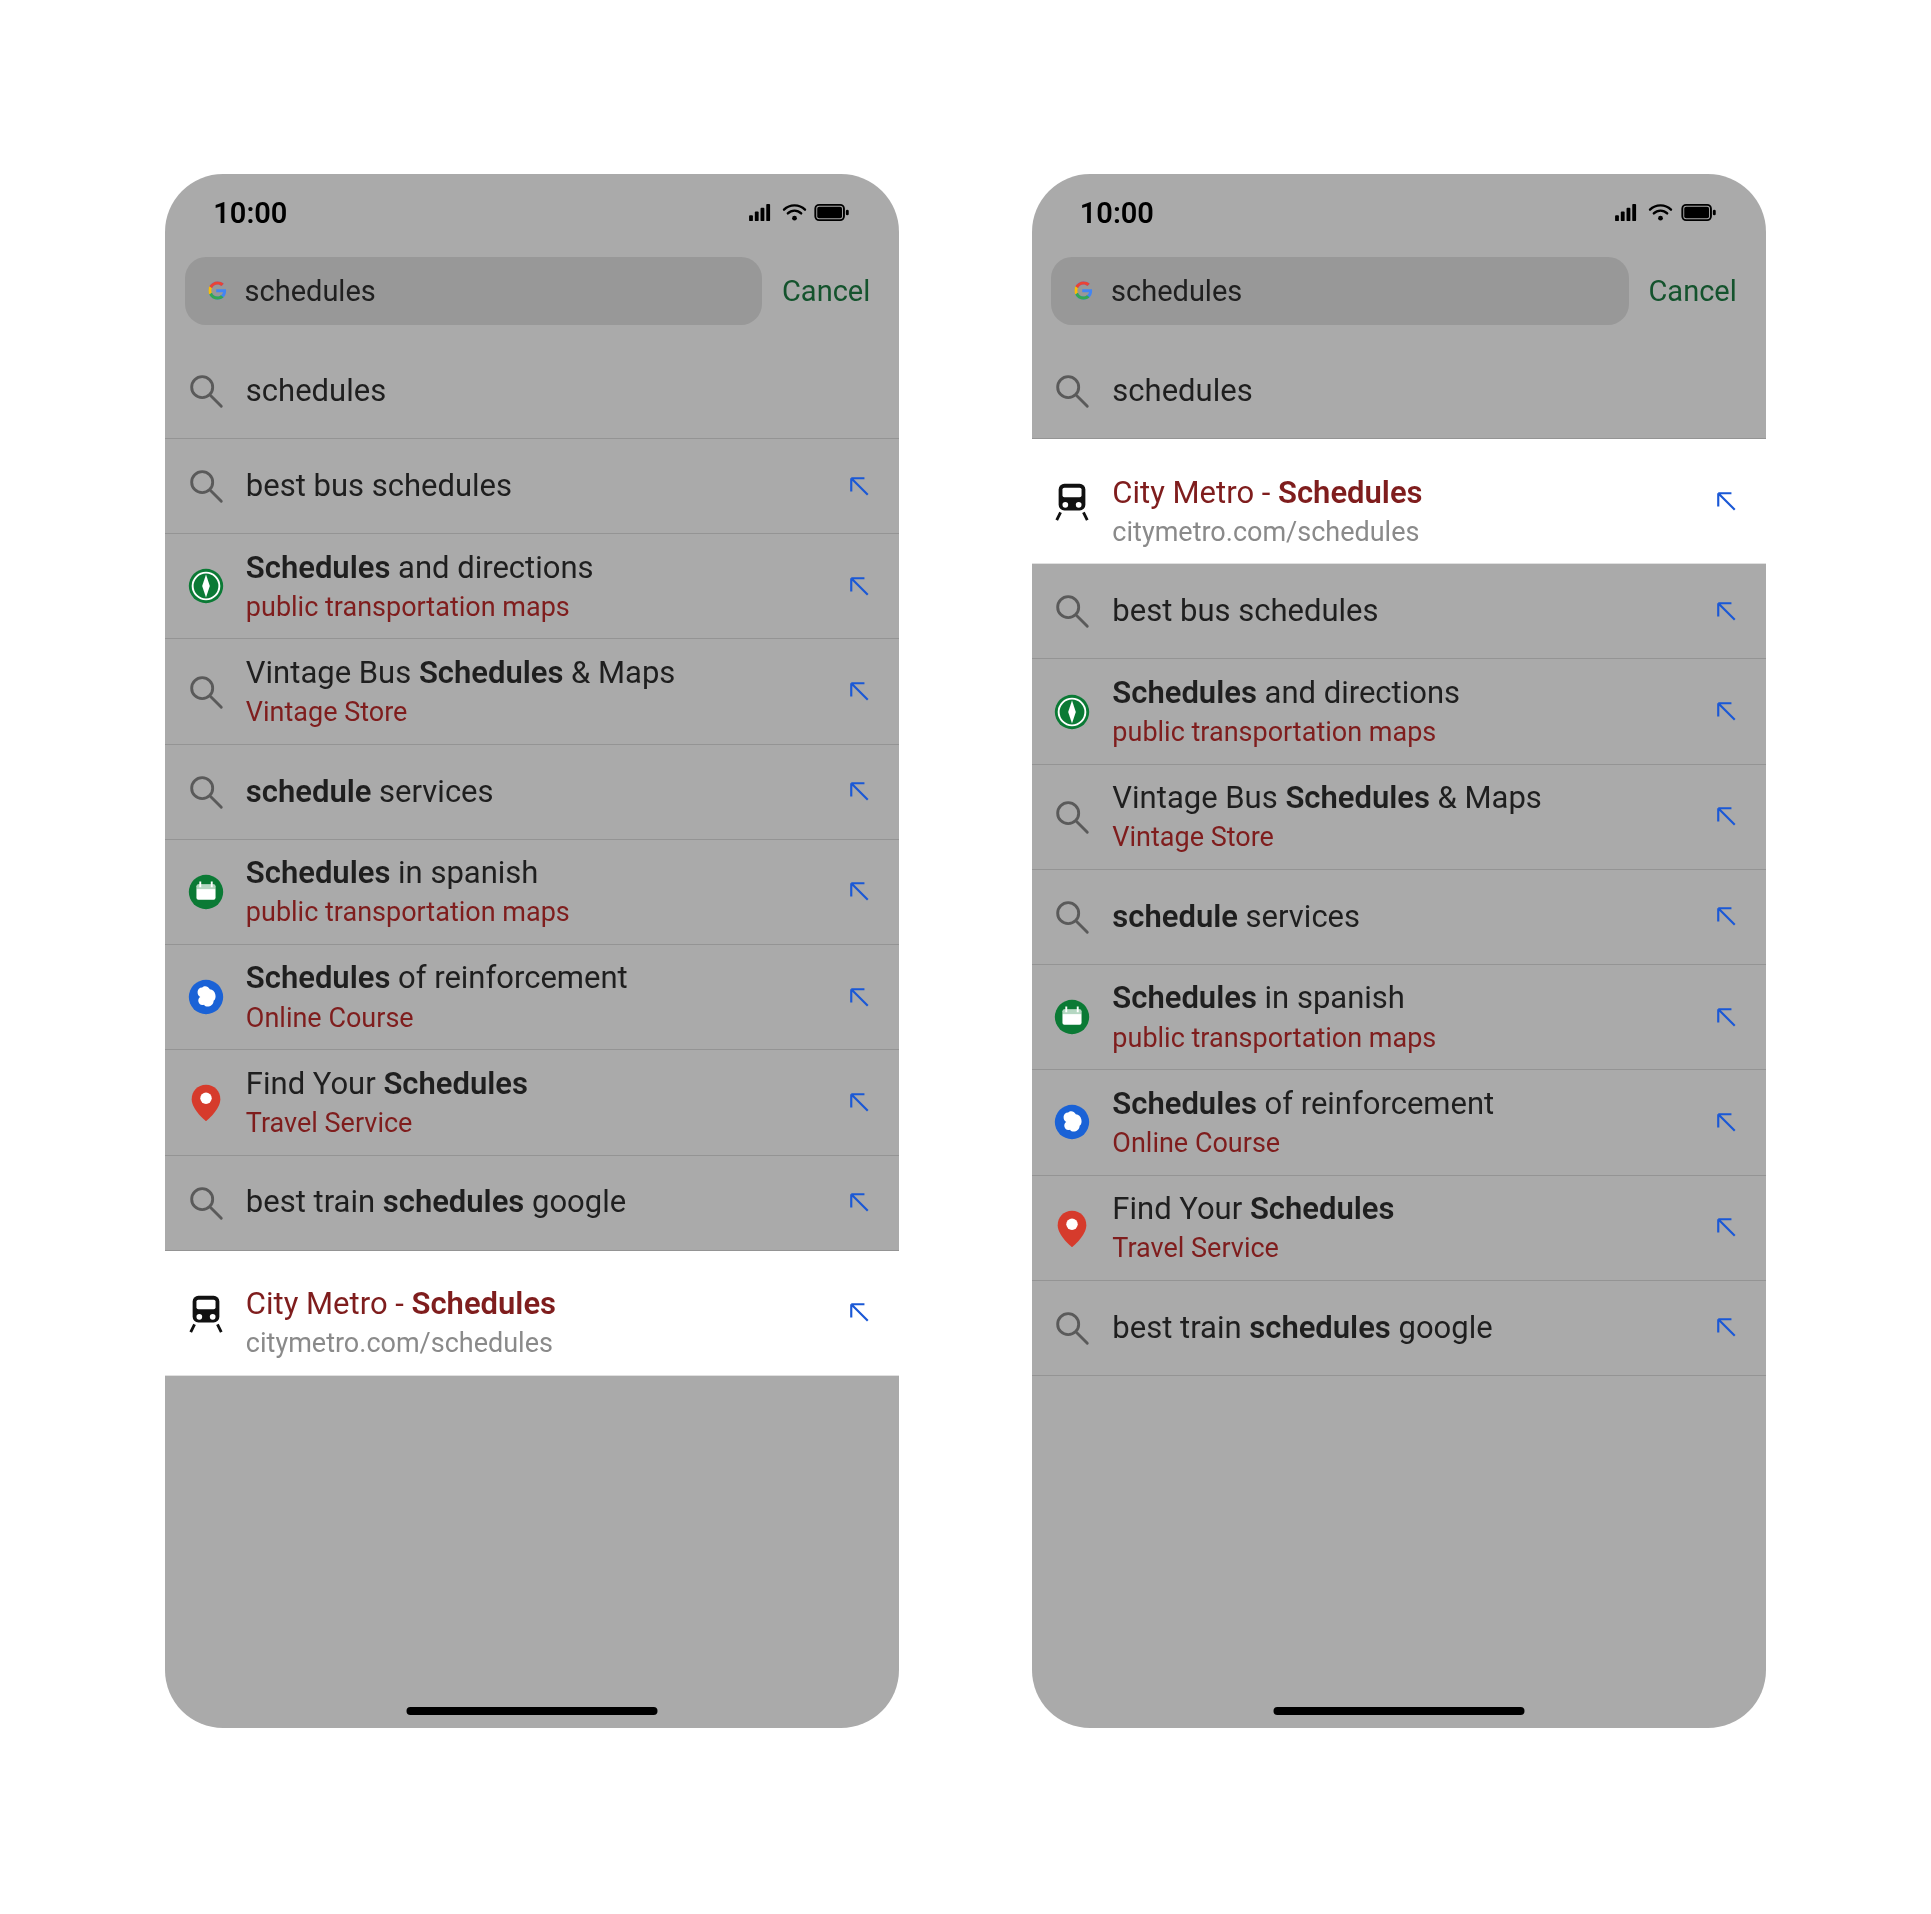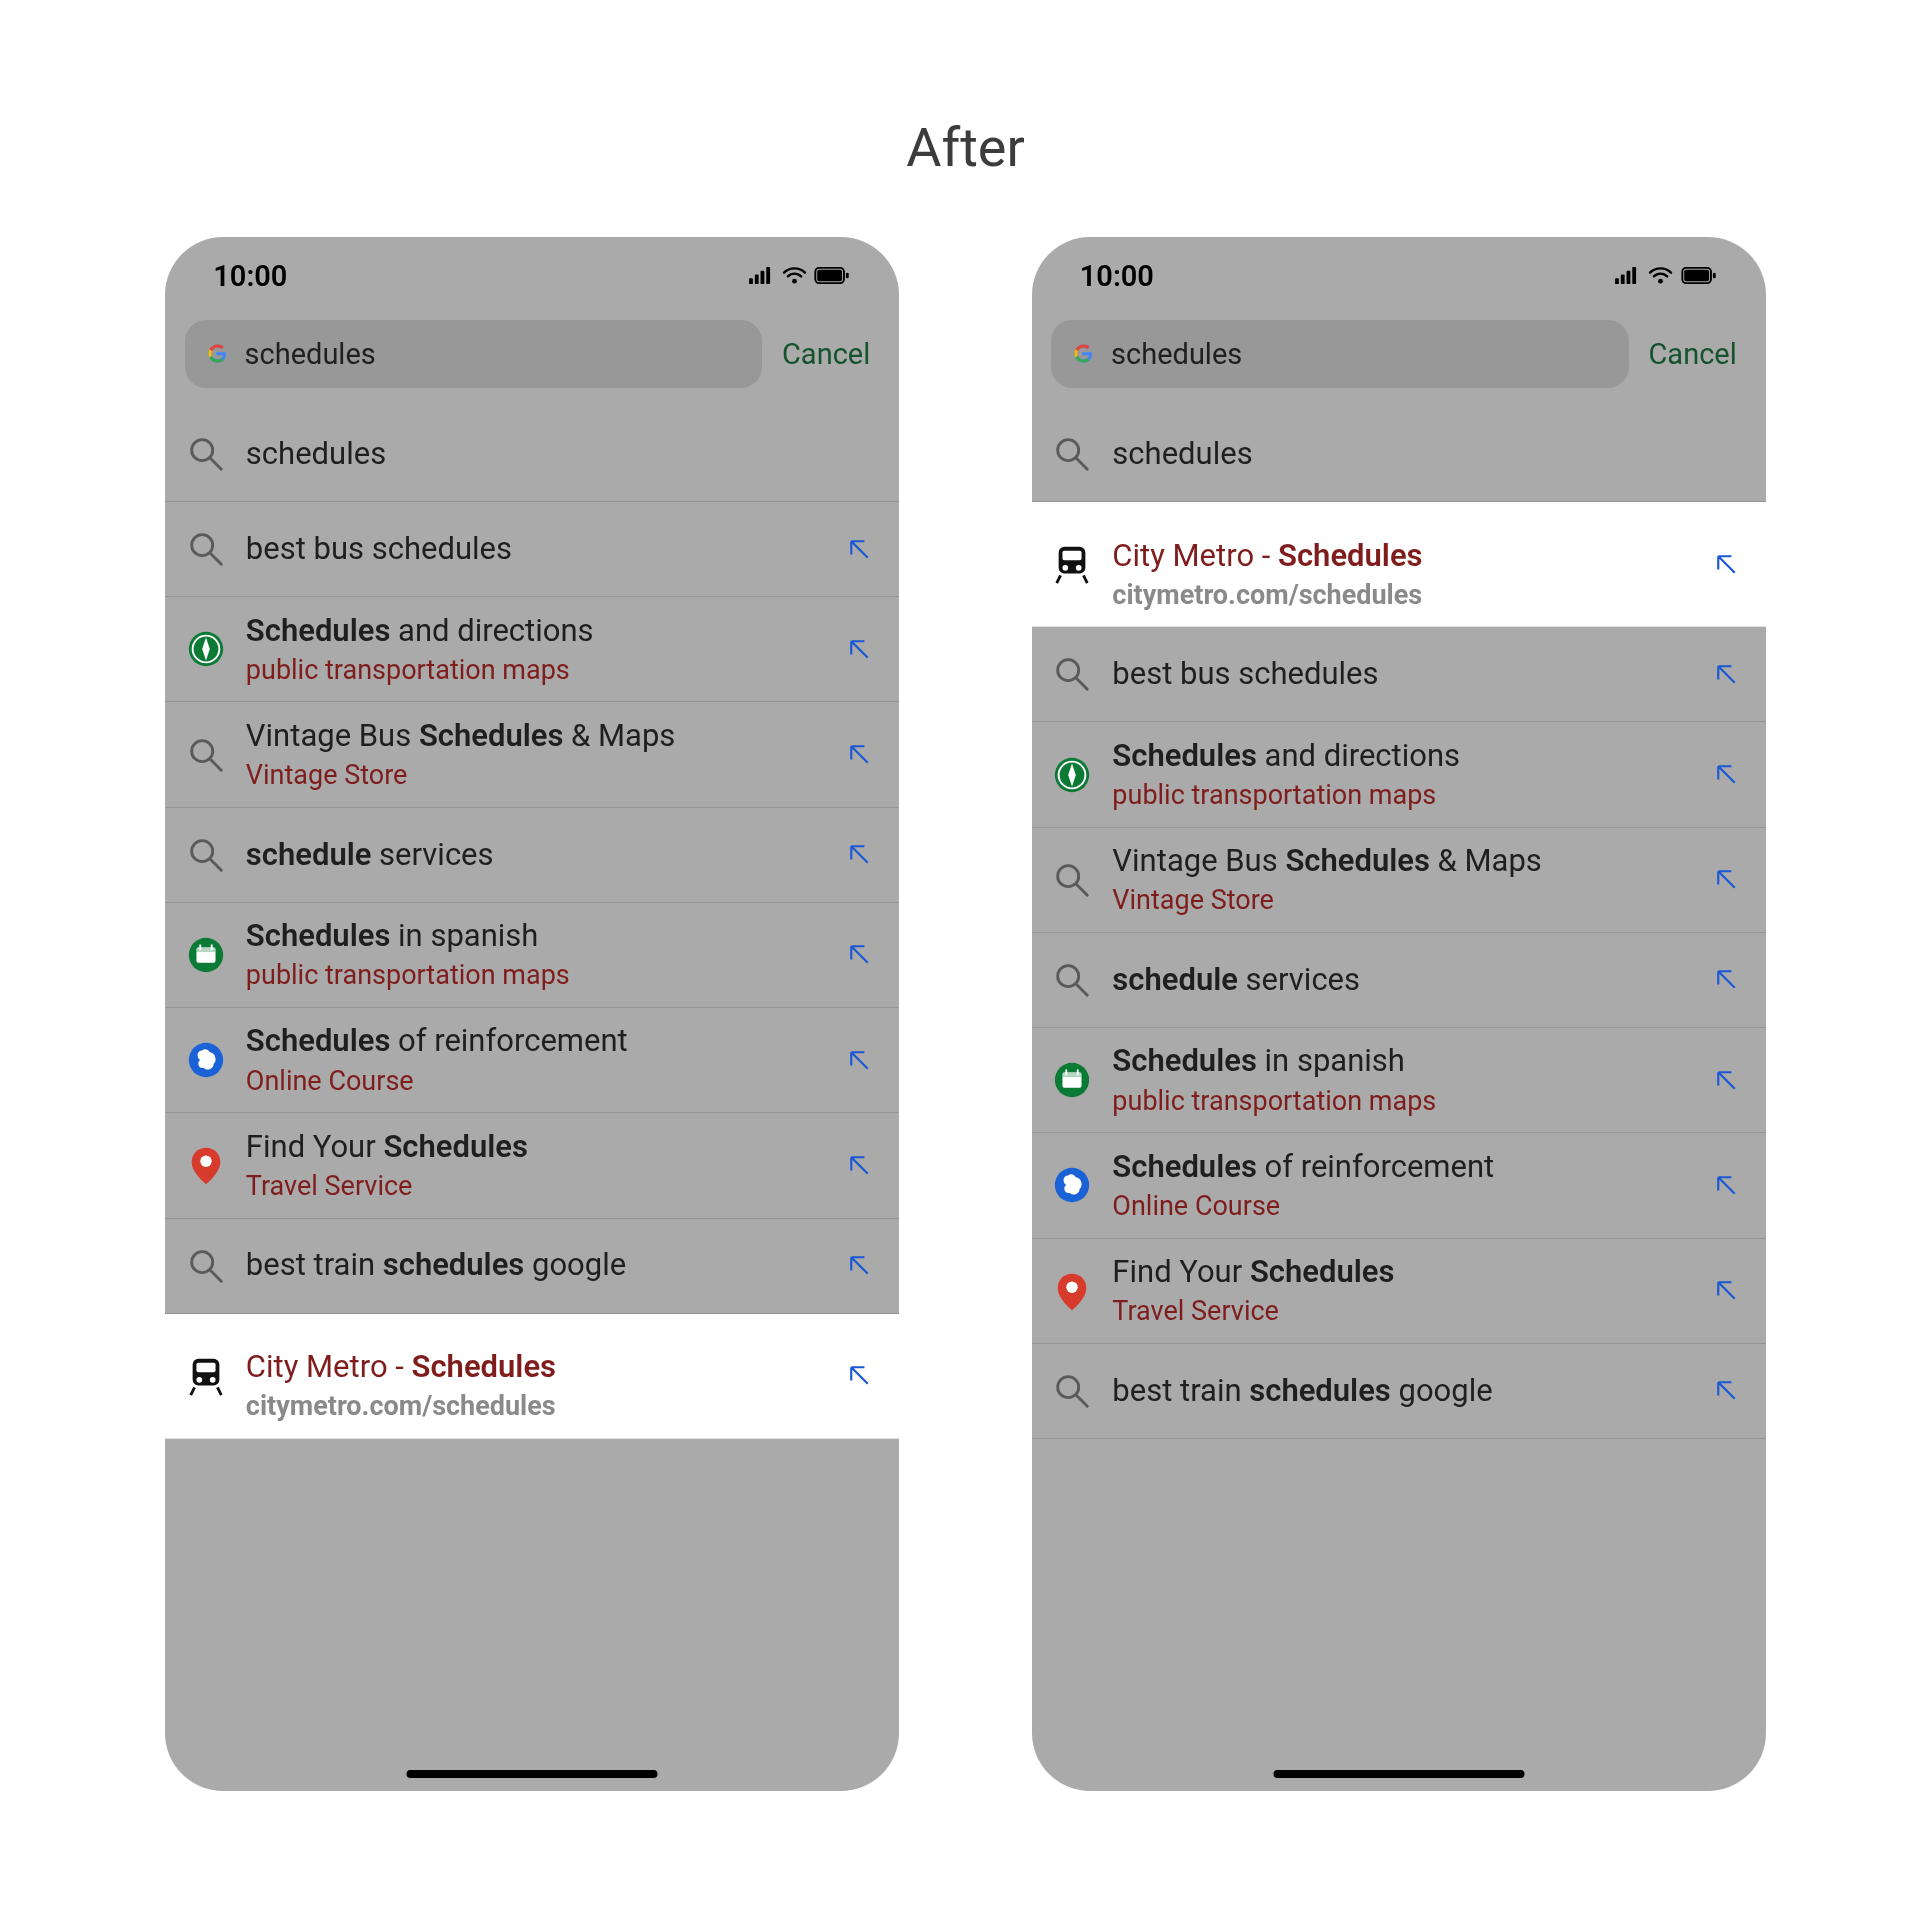--- a/index.html
+++ b/index.html
@@ -111,21 +111,21 @@
     line-height: 1.3;
   }
   .sugg-title b { font-weight: 600; }
   .sugg-row.highlight .sugg-title { color: #7f1d1d; margin-top: 20px; }
   .sugg-sub {
     font-size: 27px;
     color: #7f1d1d;
     line-height: 1.3;
     margin-top: 1.9px;
   }
-  .sugg-row.highlight .sugg-sub { color: #8a8a8a; font-weight: bold; }
+  .sugg-row.highlight .sugg-sub { color: #8a8a8a; }
   .sugg-arrow {
     width: 33px;
     height: 33px;
     flex-shrink: 0;
   }
   .arrow-svg { stroke: #1a58d6; stroke-width: 2.6; fill: none; }
   .home-indicator {
     position: absolute;
     bottom: 13.5px;
     left: 50%;
@@ -135,21 +135,20 @@
     background: #000;
     border-radius: 3.9px;
   }
   
   .g-icon { width: 31px; height: 31px; flex-shrink: 0; }
 </style>
 </head>
 <body>
 
 <div class="titles">
-  <div class="title">After</div>
 </div>
 
 <div class="phones">
   <div class="phone">
       <div class="status-bar">
         <span>10:00</span>
         <span class="status-icons">
           <svg width="25" height="21" viewBox="0 0 26 22">
             <use href="#ic-signal"></use>
           </svg>

